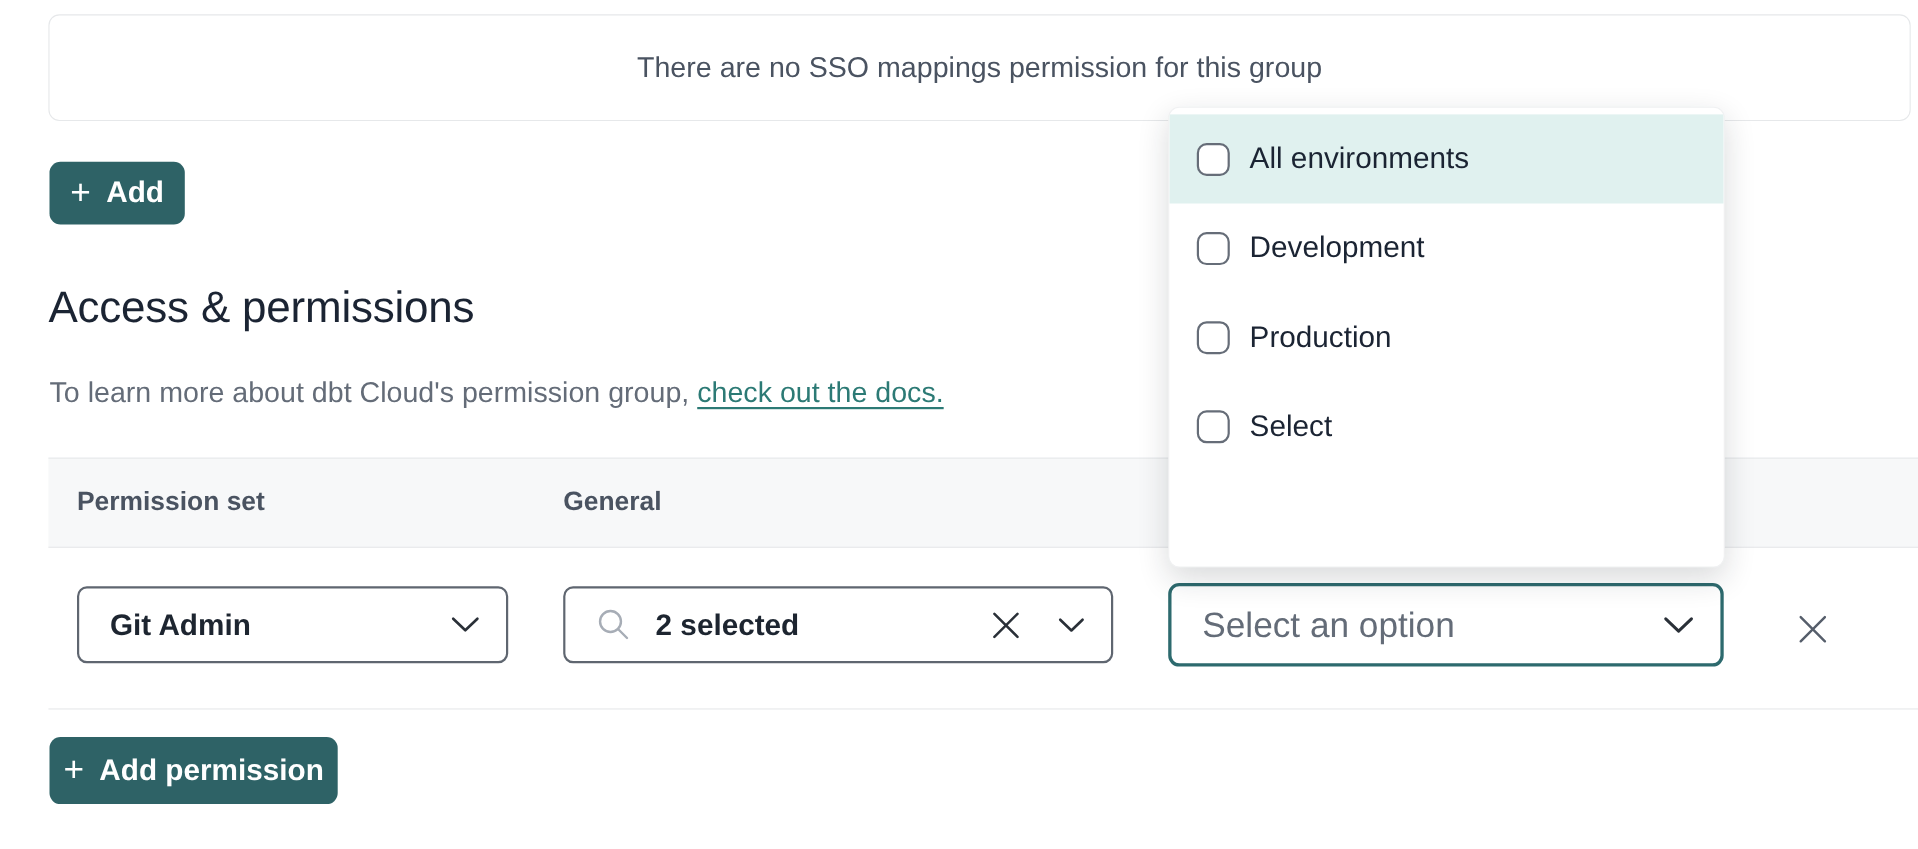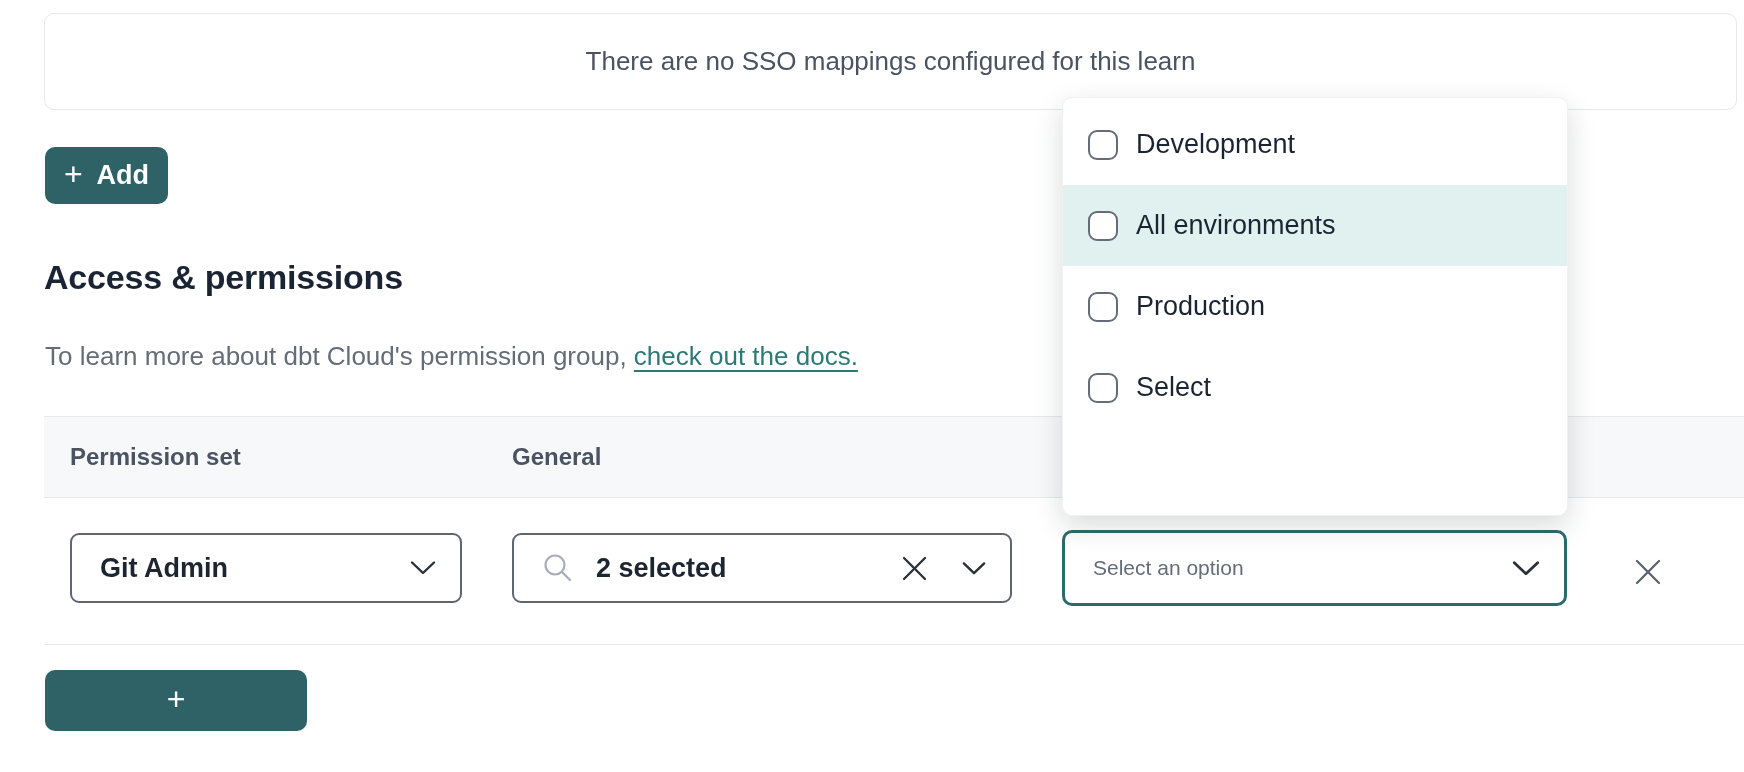--- a/index.html
+++ b/index.html
@@ -30,21 +30,21 @@
     color: #ffffff; border: none; border-radius: 10px;
     font-family: "Liberation Sans", sans-serif;
     font-size: 27px; font-weight: 600; cursor: pointer;
   }
   .btn .plus { font-weight: 300; font-size: 32px; line-height: 1; margin-top: -3px; }
   .btn-add { left: 45px; top: 147px; width: 123px; height: 57px; }
   .btn-add-permission { left: 45px; top: 670px; width: 262px; height: 61px; }
   
   .heading {
     position: absolute; left: 44px; top: 258px;
-    font-size: 34px; font-weight: 700; color: var(--text_navy, #1b2433);
+    font-size: 40px; font-weight: 400; color: var(--text_navy, #1b2433);
     letter-spacing: -0.2px;
   }
   .desc { position: absolute; left: 45px; top: 341px; font-size: 26px; color: var(--text_gray, #646c78); }
   .doc-link { color: var(--link_teal, #2c7a75); text-decoration: underline; text-underline-offset: 5px; cursor: pointer; }
   
   .thead {
     position: absolute; left: 44px; top: 416px;
     width: 1700px; height: 82px;
     background: var(--header_bg, #f7f8f9);
     border-top: 1px solid var(--border_light, #e6e8ea);
@@ -71,21 +71,21 @@
     display: flex; align-items: center;
     padding: 0 24px 0 28px;
     cursor: pointer;
   }
   .select1 { left: 70px;  width: 392px; gap: 32px; }
   .select2 { left: 512px; width: 500px; }
   .select3 { left: 1062px; width: 505px; top: 530px; height: 76px;
              border: 3px solid var(--focus_teal, #2d6a6e); border-radius: 10px; }
   .sel-text { font-size: 27px; color: #1d2530; }
   .sel-text.strong { font-weight: 700; }
-  .sel-text.placeholder { font-weight: 400; font-size: 21px; color: var(--text_gray, #6d7480); }
+  .sel-text.placeholder { font-weight: 400; font-size: 32px; color: var(--text_gray, #6d7480); }
   .flex-spacer { flex: 1; }
   .icon { display: inline-flex; align-items: center; justify-content: center; }
   .search-icon { margin-right: 22px; }
   .clear-icon { margin-right: 34px; cursor: pointer; }
   .row-remove {
     position: absolute; left: 1632px; top: 556px; width: 32px; height: 32px;
     background: transparent; border: none; cursor: pointer;
     display: flex; align-items: center; justify-content: center;
   }
   
@@ -114,21 +114,21 @@
   }
   .option-label { font-size: 27px; color: var(--text_navy, #232b38); }
   svg { display: block; }
 </style>
 </head>
 <body>
 
 <div class="page">
 
   <div class="sso-box">
-    <span>There are no SSO mappings configured for this learn</span>
+    <span>There are no SSO mappings permission for this group</span>
   </div>
 
   <button class="btn btn-add">
     <span class="plus">+</span>
     <span>Add</span>
   </button>
 
   <h2 class="heading">Access &amp; permissions</h2>
 
   <p class="desc"><span>To learn more about dbt Cloud's permission group, </span><a class="doc-link">check out the docs.</a></p>
@@ -186,31 +186,32 @@
         <line x1="4" y1="4" x2="26" y2="26" stroke="#565e6b" stroke-width="2.2" stroke-linecap="round"></line>
         <line x1="26" y1="4" x2="4" y2="26" stroke="#565e6b" stroke-width="2.2" stroke-linecap="round"></line>
       </svg>
     </span>
   </button>
 
   <div class="trow-divider"></div>
 
   <button class="btn btn-add-permission">
     <span class="plus">+</span>
+    <span>Add permission</span>
   </button>
 
   <div class="dropdown">
+    <div class="option highlighted">
+      <span class="checkbox"></span>
+      <span class="option-label">All environments</span>
+    </div>
     <div class="option">
       <span class="checkbox"></span>
       <span class="option-label">Development</span>
     </div>
-    <div class="option highlighted">
-      <span class="checkbox"></span>
-      <span class="option-label">All environments</span>
-    </div>
     <div class="option">
       <span class="checkbox"></span>
       <span class="option-label">Production</span>
     </div>
     <div class="option">
       <span class="checkbox"></span>
       <span class="option-label">Select</span>
     </div>
   </div>
 

